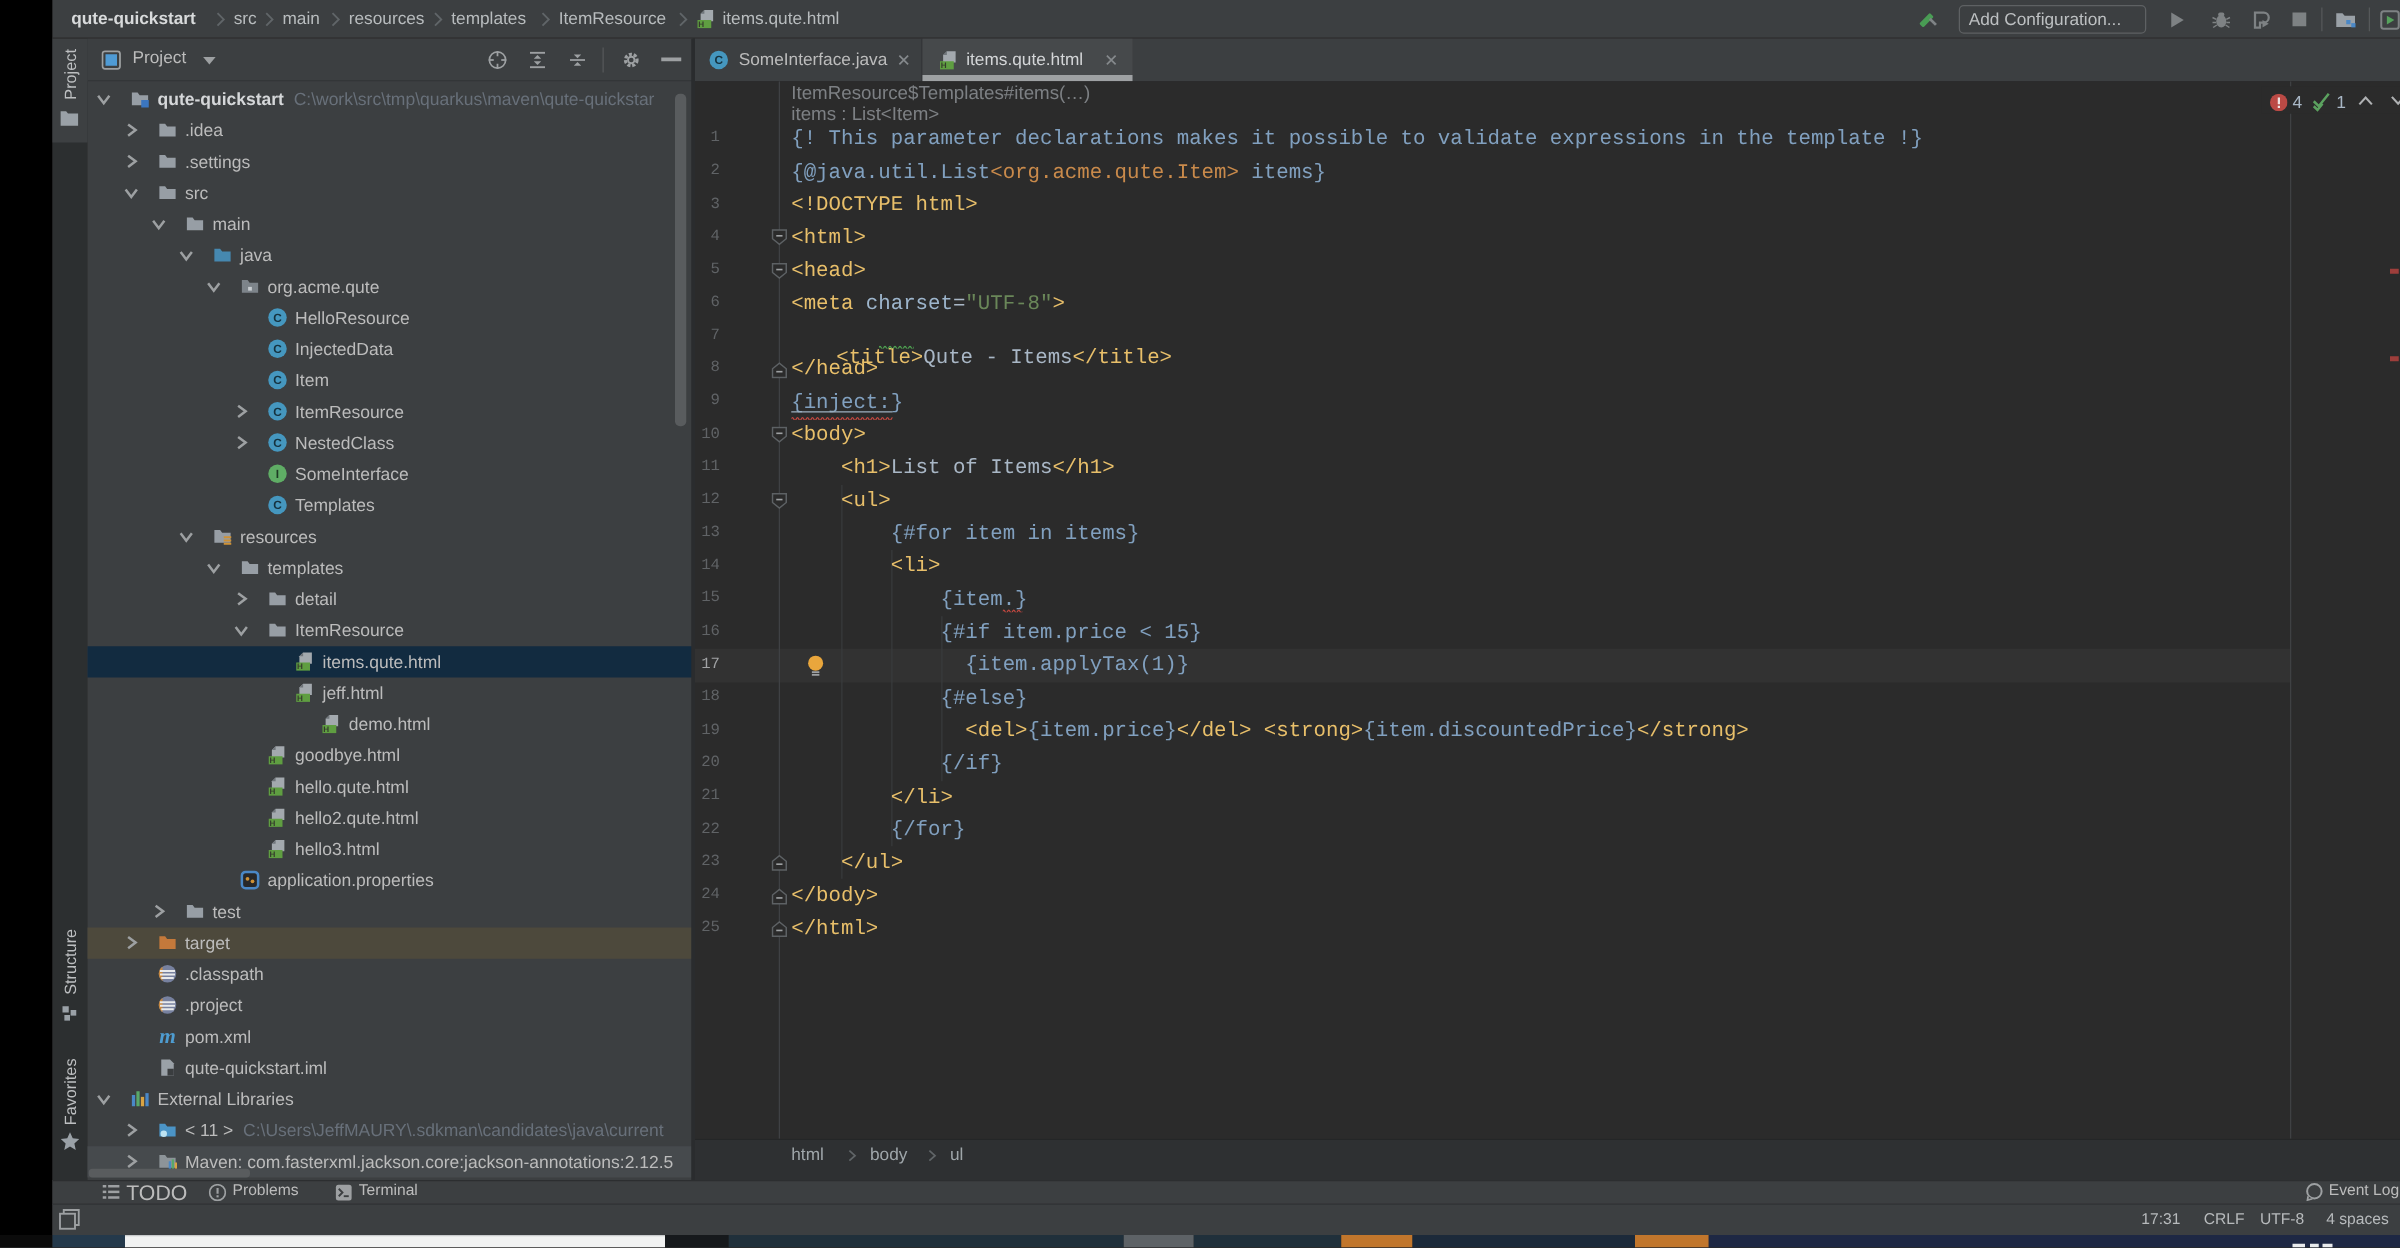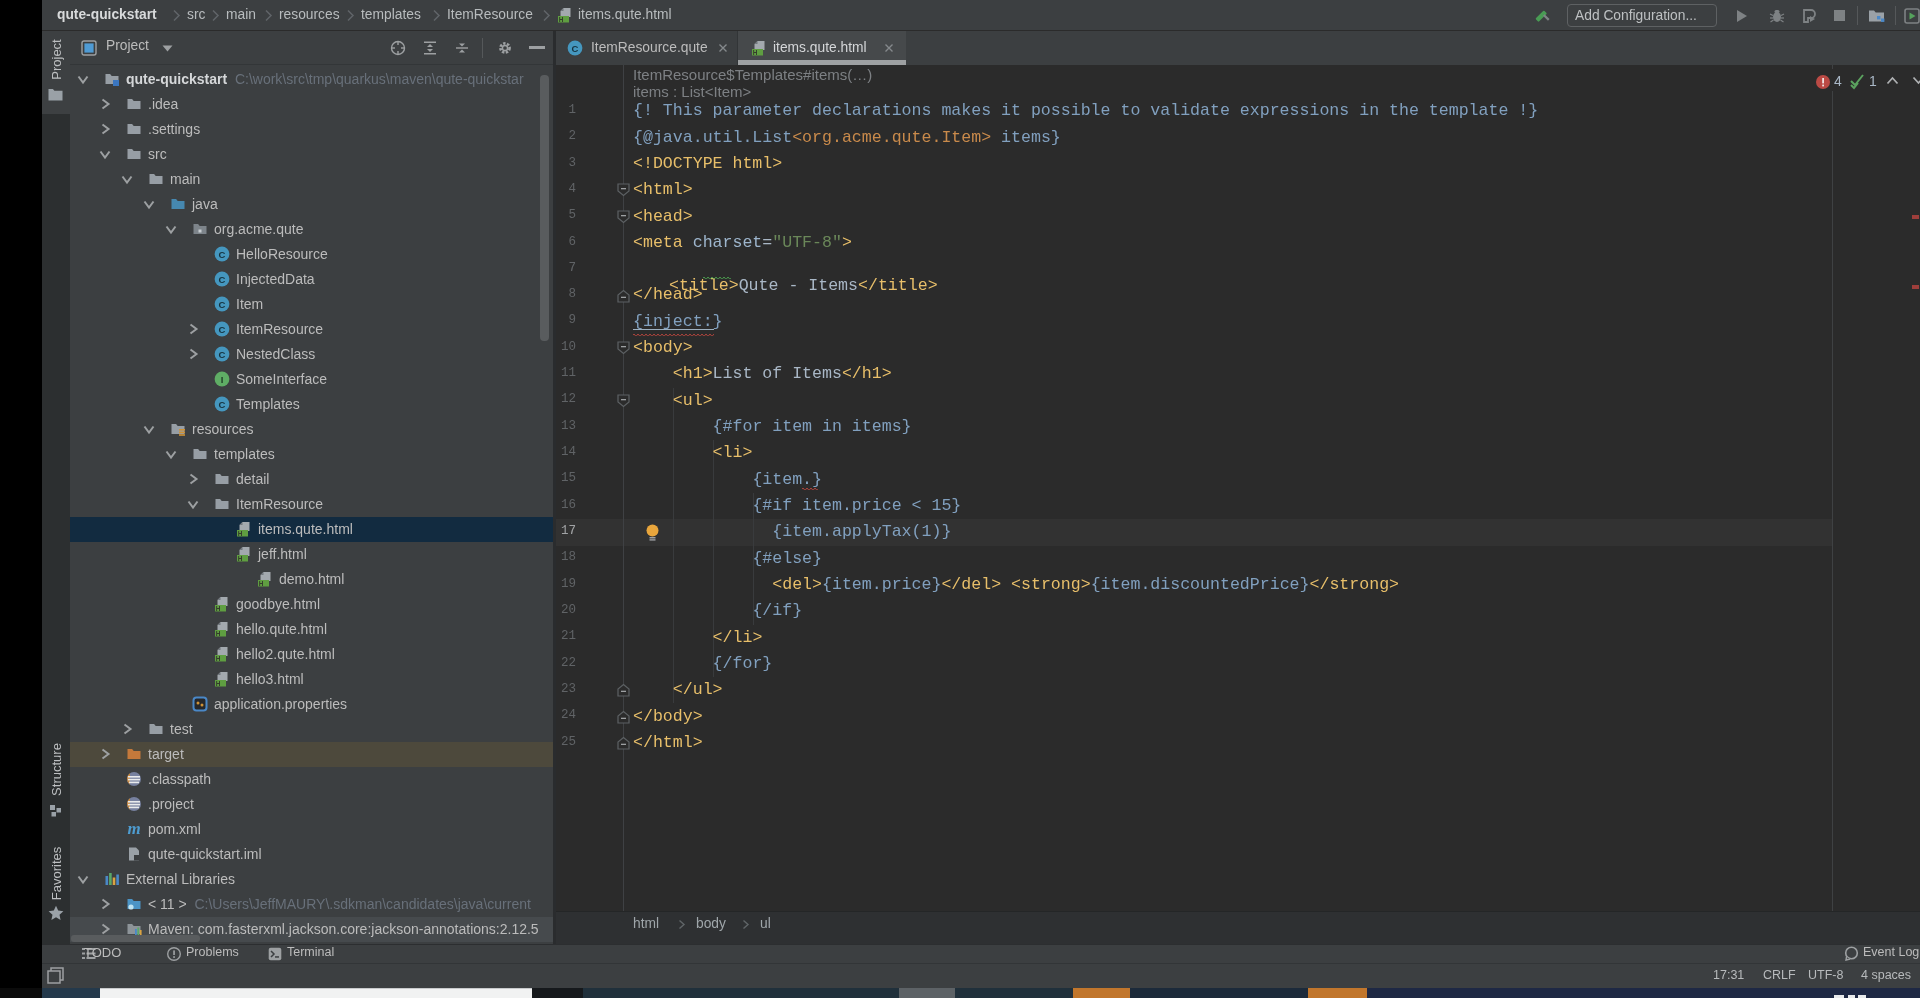--- a/index.html
+++ b/index.html
@@ -637,21 +637,21 @@
         </svg>
       </span>
     </div>
 <div class="abs" style="left:556px;top:31px;width:1364px;height:34px;background:#3c3f41;">
       <span class="abs" style="left:11px;top:9px;">
         <svg width="16" height="16" viewBox="0 0 16 16">
           <circle cx="8" cy="8" r="7.4" fill="#4597bf"></circle>
           <text x="8" y="11.6" font-family="Liberation Sans" font-size="9.5" font-weight="bold" fill="#15323f" text-anchor="middle">C</text>
         </svg>
       </span>
-      <span class="abs ui" style="left:35px;top:9px;">ItemResource.qute</span>
+      <span class="abs ui" style="left:35px;top:9px;">SomeInterface.java</span>
       <span class="abs" style="left:161px;top:11px;">
         <svg width="12" height="12">
           <path d="M2.5 2.5 L9.5 9.5 M9.5 2.5 L2.5 9.5" stroke="#85898c" stroke-width="1.4"></path>
         </svg>
       </span>
       <span class="abs" style="left:181px;top:0;width:1px;height:34px;background:#323537;"></span>
       <span class="abs" style="left:182px;top:0;width:168px;height:34px;background:#46494b;"></span>
       <span class="abs" style="left:195px;top:9px;">
         <svg width="16" height="16" viewBox="0 0 16 16">
           <path d="M6.5 1 L13.5 1 L13.5 10 L3.5 10 L3.5 4 Z" fill="#a3a9ae"></path>
@@ -848,21 +848,21 @@
           <g fill="#9da0a2">
             <rect x="0" y="1" width="3" height="2"></rect>
             <rect x="4.5" y="1" width="9" height="2"></rect>
             <rect x="0" y="5.5" width="3" height="2"></rect>
             <rect x="4.5" y="5.5" width="9" height="2"></rect>
             <rect x="0" y="10" width="3" height="2"></rect>
             <rect x="4.5" y="10" width="9" height="2"></rect>
           </g>
         </svg>
       </span>
-      <span class="abs ui" style="left:42px;top:1px;font-size:13px;">TODO</span>
+      <span class="abs ui" style="left:59px;top:1px;font-size:17px;">TODO</span>
       <span class="abs" style="left:125px;top:3px;">
         <svg width="14" height="14">
           <circle cx="7" cy="7" r="6.3" fill="none" stroke="#9da0a2" stroke-width="1.4"></circle>
           <rect x="6.2" y="3.4" width="1.7" height="4.6" fill="#9da0a2"></rect>
           <rect x="6.2" y="9.2" width="1.7" height="1.7" fill="#9da0a2"></rect>
         </svg>
       </span>
       <span class="abs ui" style="left:144px;top:1px;font-size:12.5px;">Problems</span>
       <span class="abs" style="left:226px;top:3px;">
         <svg width="14" height="14" viewBox="0 0 14 14">

